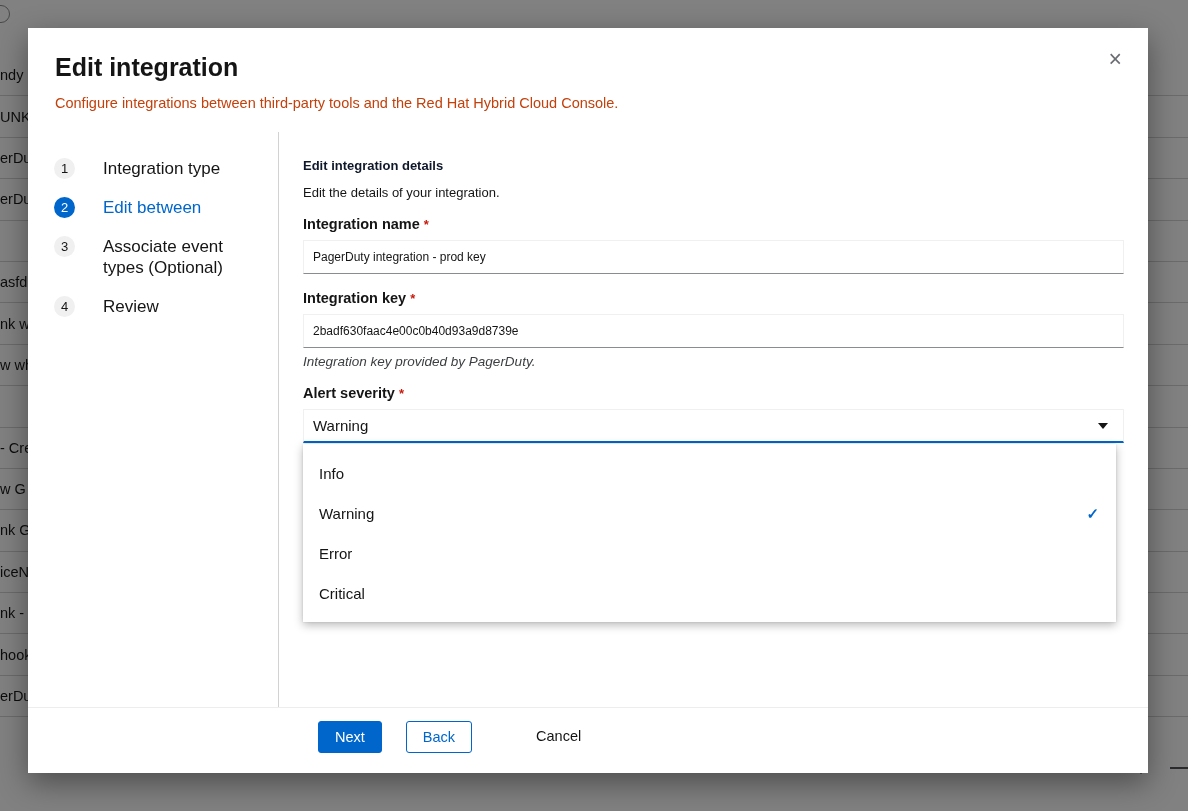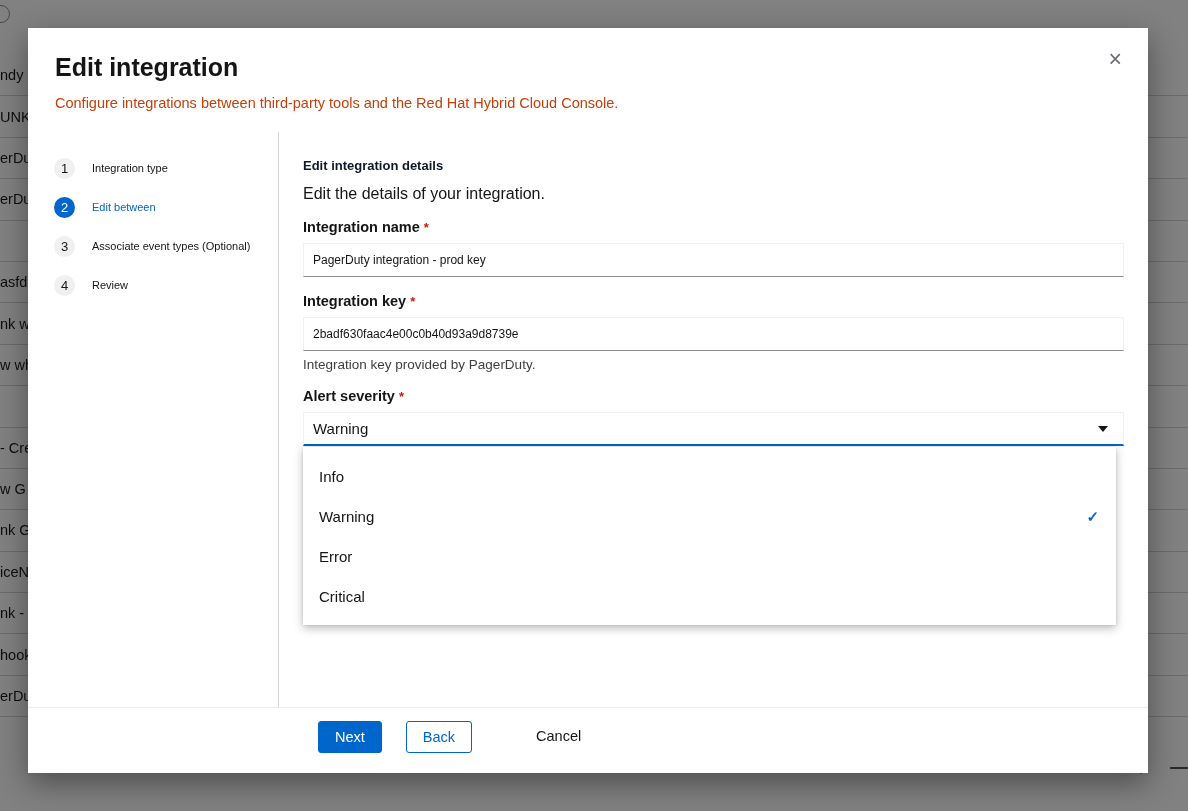--- a/index.html
+++ b/index.html
@@ -37,35 +37,35 @@
   .modal-body { flex:1; display:flex; min-height:0; }
 
   
   .wizard-nav { width:251px; flex:none; border-right:1px solid #d2d2d2; padding:17px 0; }
   .wiz-step { display:flex; align-items:flex-start; width:100%; text-align:left;
               background:none; border:none; cursor:pointer; font-family:inherit;
               padding:9px 24px 9px 26px; }
   .wiz-num { width:21px; height:21px; border-radius:50%; background:#f0f0f0; color:#151515;
              font-size:13px; display:flex; align-items:center; justify-content:center; flex:none; }
   .wiz-step.active .wiz-num { background:#0066cc; color:#fff; }
-  .wiz-label { margin-left:17px; font-size:11px; line-height:21px; color:#151515; }
+  .wiz-label { margin-left:28px; font-size:17px; line-height:21px; color:#151515; }
   .wiz-step.active .wiz-label { color:#0066cc; }
 
   
   .content { flex:1; padding:22px 24px; position:relative; min-width:0; }
   .content-title { font-size:13px; font-weight:700; line-height:23px; color:#0f172a; }
-  .content-sub { margin-top:8px; font-size:16px; color:#151515; }
+  .content-sub { margin-top:8px; font-size:13px; color:#151515; }
   .form-group { margin-top:15px; }
   .form-label { font-size:14.5px; font-weight:700; color:#151515; }
   .req { color:#c9190b; margin-left:4px; font-size:13px; }
   .text-input { margin-top:7px; display:block; width:100%; height:34px;
                 border:1px solid #f0f0f0; border-bottom-color:#8a8d90;
                 padding:0 9px; font-size:12px; color:#151515; background:#fff;
                 font-family:inherit; }
-  .helper { margin-top:6px; font-size:13.5px; color:#3c3f42; }
+  .helper { margin-top:6px; font-size:13.5px; color:#3c3f42;font-style:italic; }
 
   .select-wrap { position:relative; margin-top:7px; }
   .select-toggle { width:100%; height:34px; background:#fff;
                    border:1px solid #f0f0f0; border-bottom:2px solid #0066cc;
                    display:flex; align-items:center; justify-content:space-between;
                    padding:0 15px 0 9px; font-size:15px; color:#151515;
                    cursor:pointer; font-family:inherit; }
   .caret-down { width:0; height:0; border-left:5px solid transparent;
                 border-right:5px solid transparent; border-top:6px solid #151515; }
   .select-menu { position:absolute; top:calc(100% + 1px); left:0; right:8px; background:#fff;

